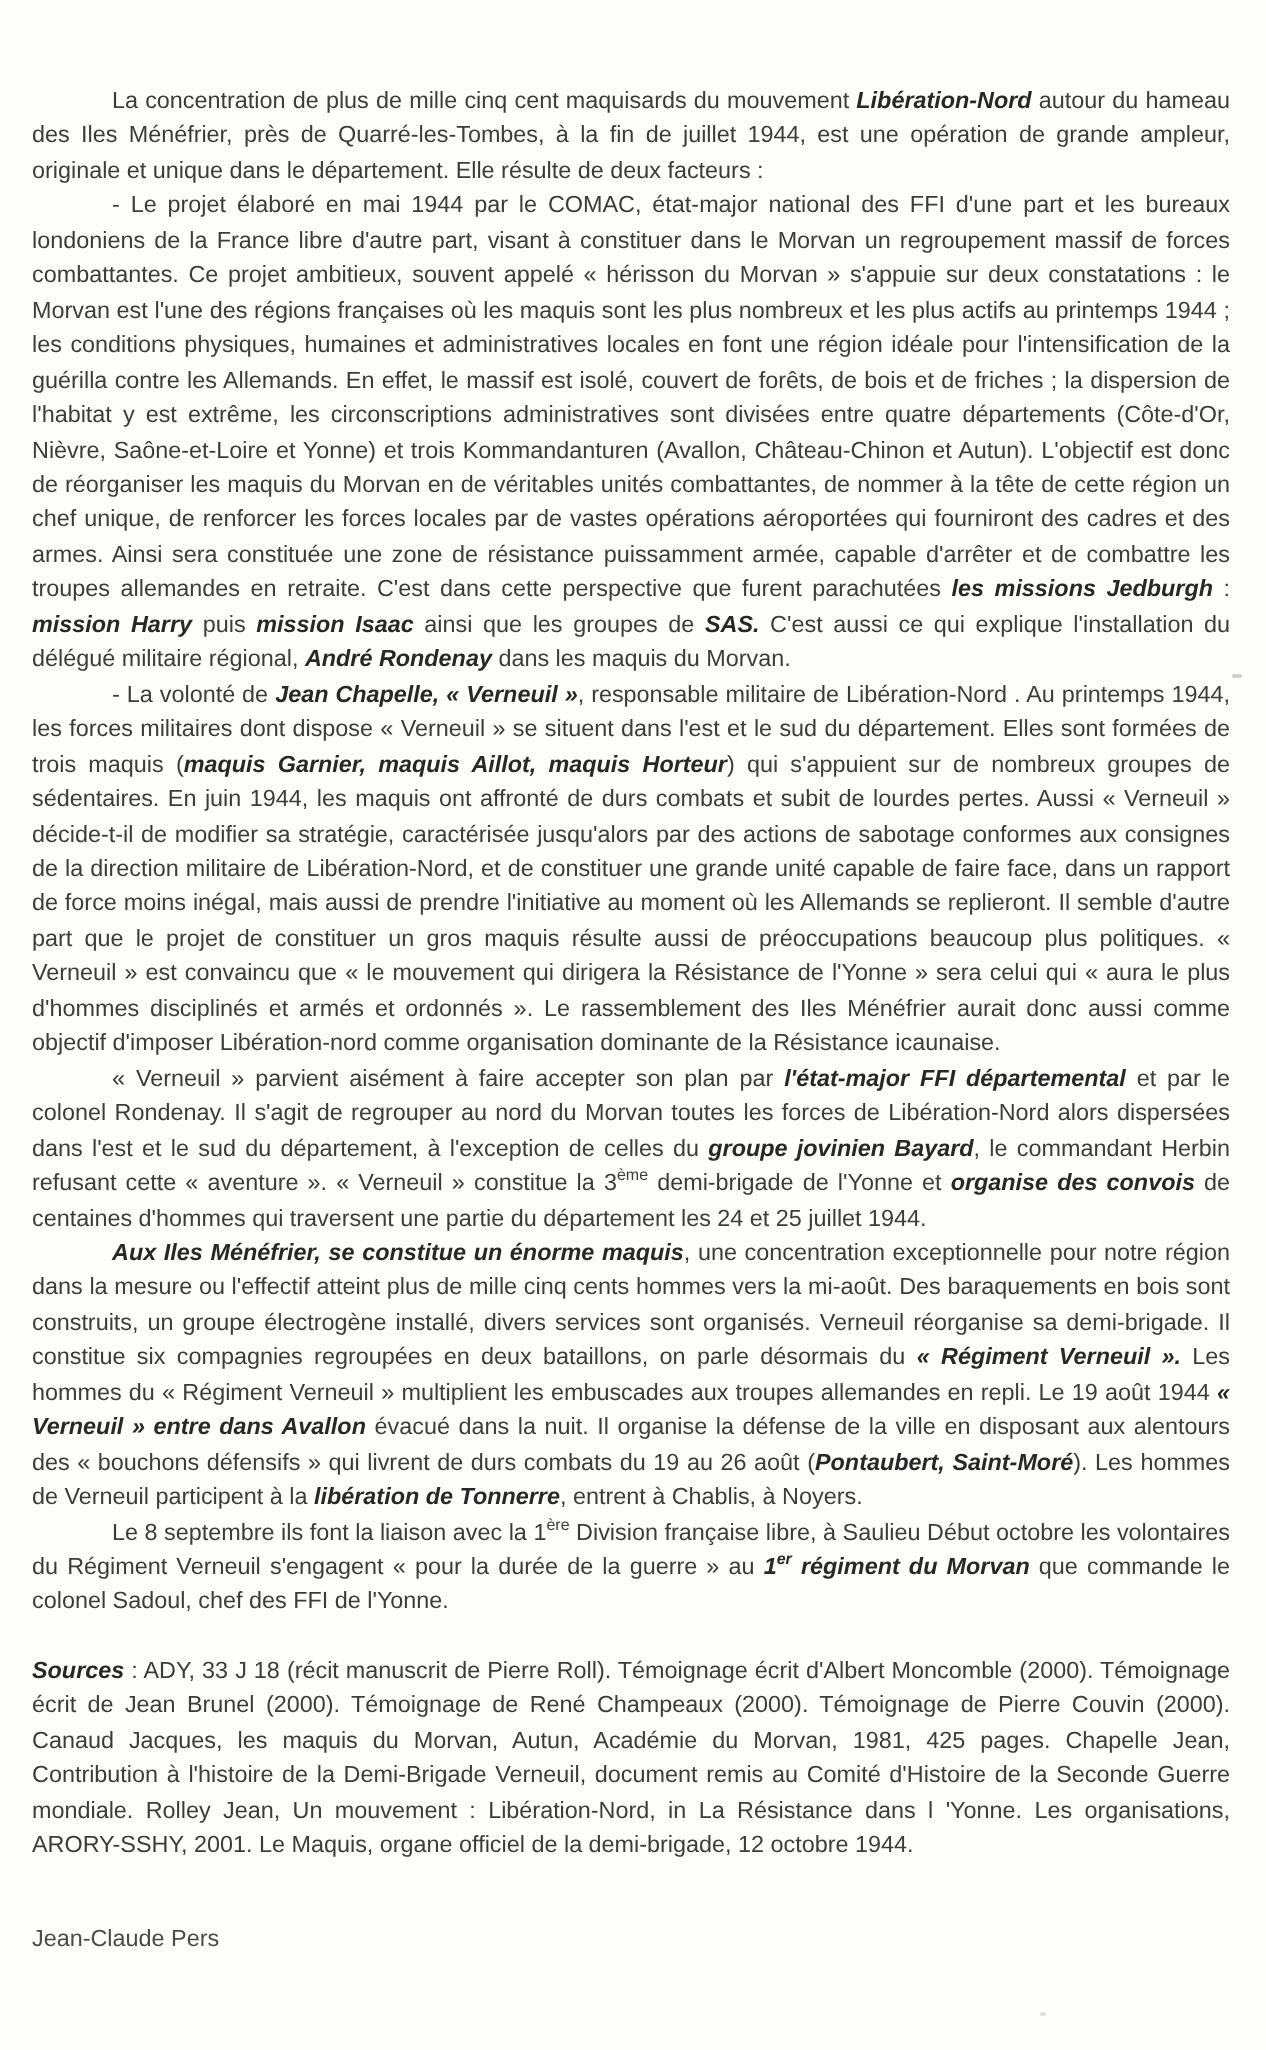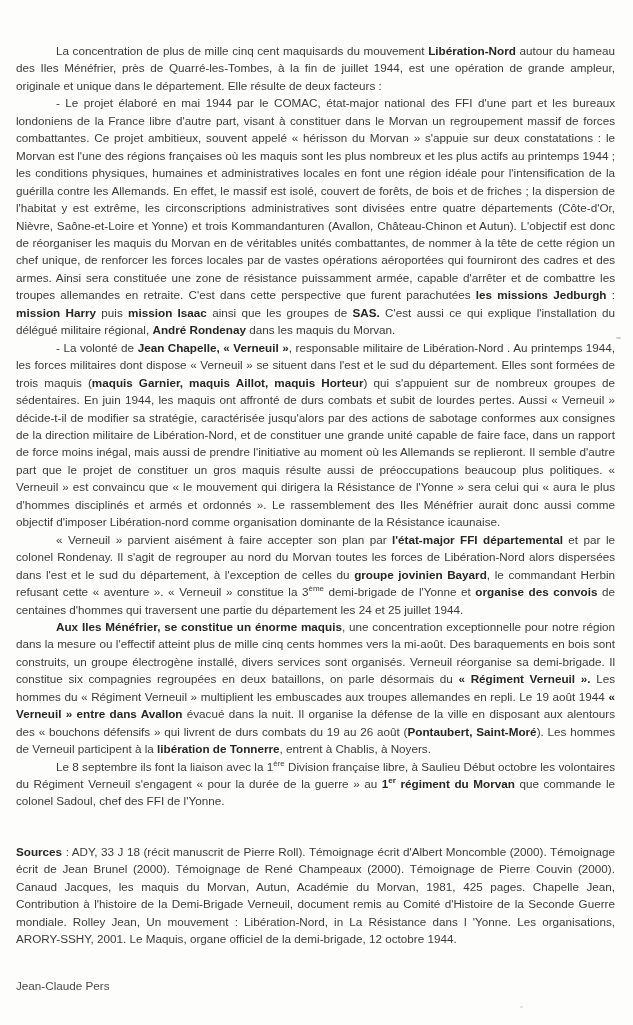--- a/index.html
+++ b/index.html
@@ -23,28 +23,28 @@
     color: #2c2c2c;
     letter-spacing: 0.2px;
   }
   .body-text p {
     margin: 0;
     font-size: 11.7px;
     line-height: 17.45px;
     text-align: justify;
   }
   .indent { text-indent: 40px; }
-  .body-text .b { font-weight: bold; color: #282828; }
+  .body-text .b { font-weight: bold; color: #282828; font-style: italic; }
   .body-text .i { }
   .body-text sup {
     font-size: 8px;
     line-height: 0;
     vertical-align: super;
   }
-  .sources { margin-top: 33px; }
+  .sources { margin-top: 17px; }
   .signature {
     margin-top: 31px;
     font-size: 11.7px;
     color: #4a4a4a;
   }
   .speck {
     position: absolute;
     background: #9a9a9a;
     border-radius: 1px;
   }

